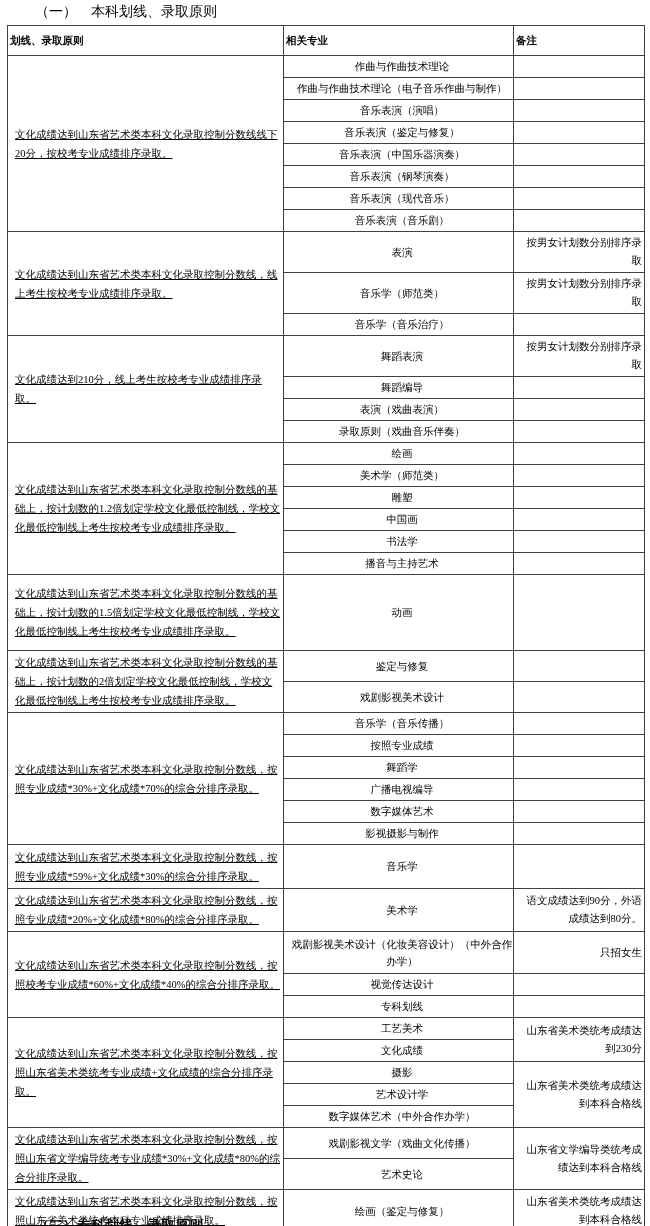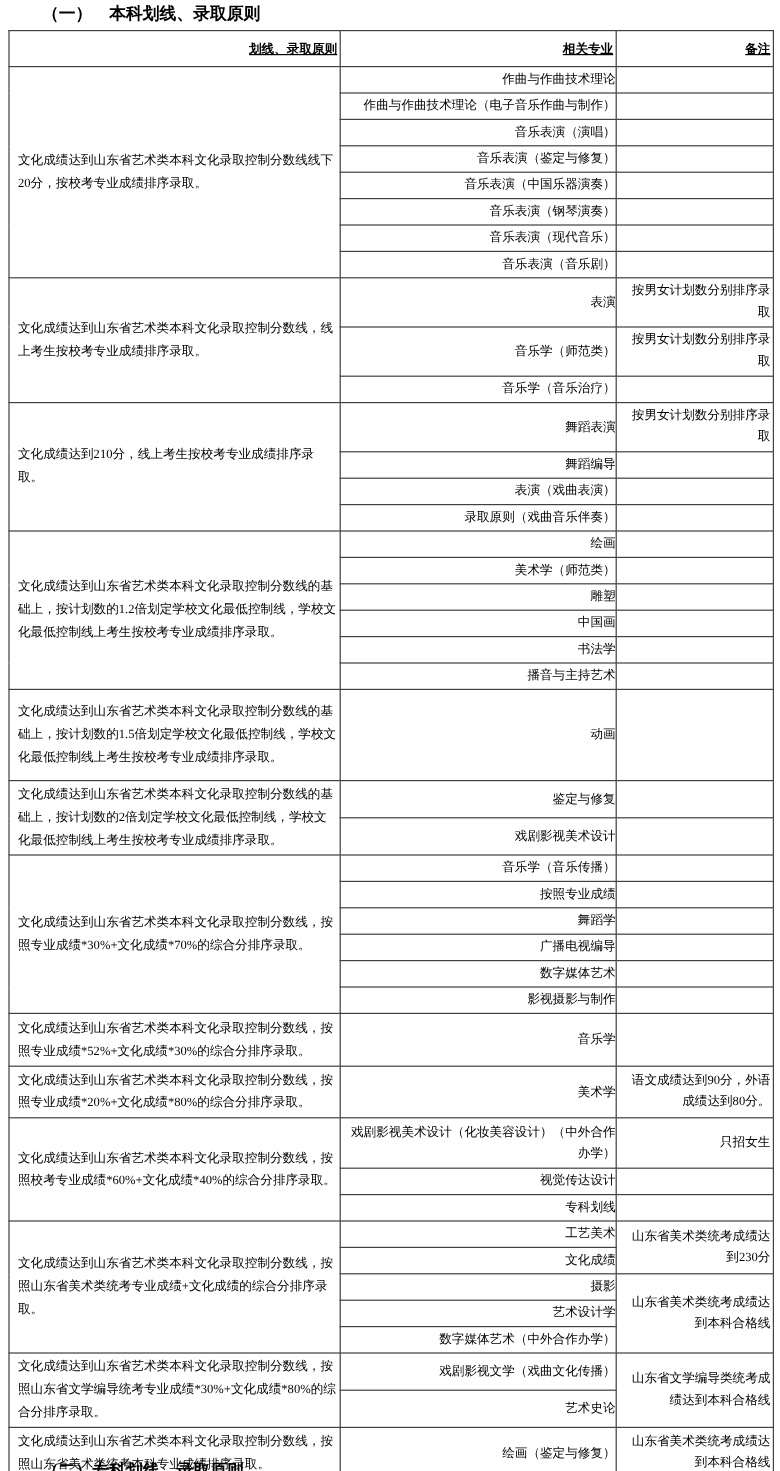--- a/index.html
+++ b/index.html
@@ -7,51 +7,51 @@
   body {
     width: 650px; height: 1226px;
     background: #ffffff;
     position: relative;
     overflow: hidden;
     font-family: "Liberation Serif", "DejaVu Serif", serif;
     color: #000000;
   }
   .doc-title {
     position: absolute; top: 3px; left: 35px;
-    font-size: 14px; font-weight: bold;
+    font-size: 14px; font-weight: normal;
     white-space: pre;
   }
   table.rules {
     position: absolute; top: 25px; left: 7px;
     width: 637px;
     border-collapse: collapse;
     table-layout: fixed;
   }
   .rules th, .rules td {
     border: 1px solid #404040;
     font-size: 10.5px;
     vertical-align: middle;
     overflow: hidden;
   }
   .rules th {
     font-weight: bold;
-    text-align: right;
+    text-align: left;
     height: 30px;
     padding: 2px;
-    text-decoration: underline;
   }
   td.principle {
     padding: 2px 2px 2px 7px;
     line-height: 19px;
     text-align: left;
+    text-decoration: underline;
   }
   td.major {
     padding: 2px 0 2px 7px;
     line-height: 17px;
-    text-align: right;
+    text-align: center;
   }
   td.remark {
     padding: 2px 2px 2px 7px;
     line-height: 18px;
     text-align: right;
   }
   .next-title {
     position: absolute; top: 1217px; left: 35px;
     font-size: 14px; font-weight: bold;
     white-space: pre;
@@ -203,21 +203,21 @@
   <tr style="height:21px">
     <td class="major">数字媒体艺术</td>
     <td class="remark"></td>
   </tr>
   <tr style="height:21px">
     <td class="major">影视摄影与制作</td>
     <td class="remark"></td>
   </tr>
 
   <tr style="height:44px">
-    <td class="principle">文化成绩达到山东省艺术类本科文化录取控制分数线，按照专业成绩*52%+文化成绩*30%的综合分排序录取。</td>
+    <td class="principle">文化成绩达到山东省艺术类本科文化录取控制分数线，按照专业成绩*59%+文化成绩*30%的综合分排序录取。</td>
     <td class="major">音乐学</td>
     <td class="remark"></td>
   </tr>
 
   <tr style="height:42px">
     <td class="principle">文化成绩达到山东省艺术类本科文化录取控制分数线，按照专业成绩*20%+文化成绩*80%的综合分排序录取。</td>
     <td class="major">美术学</td>
     <td class="remark">语文成绩达到90分，外语成绩达到80分。</td>
   </tr>
 

